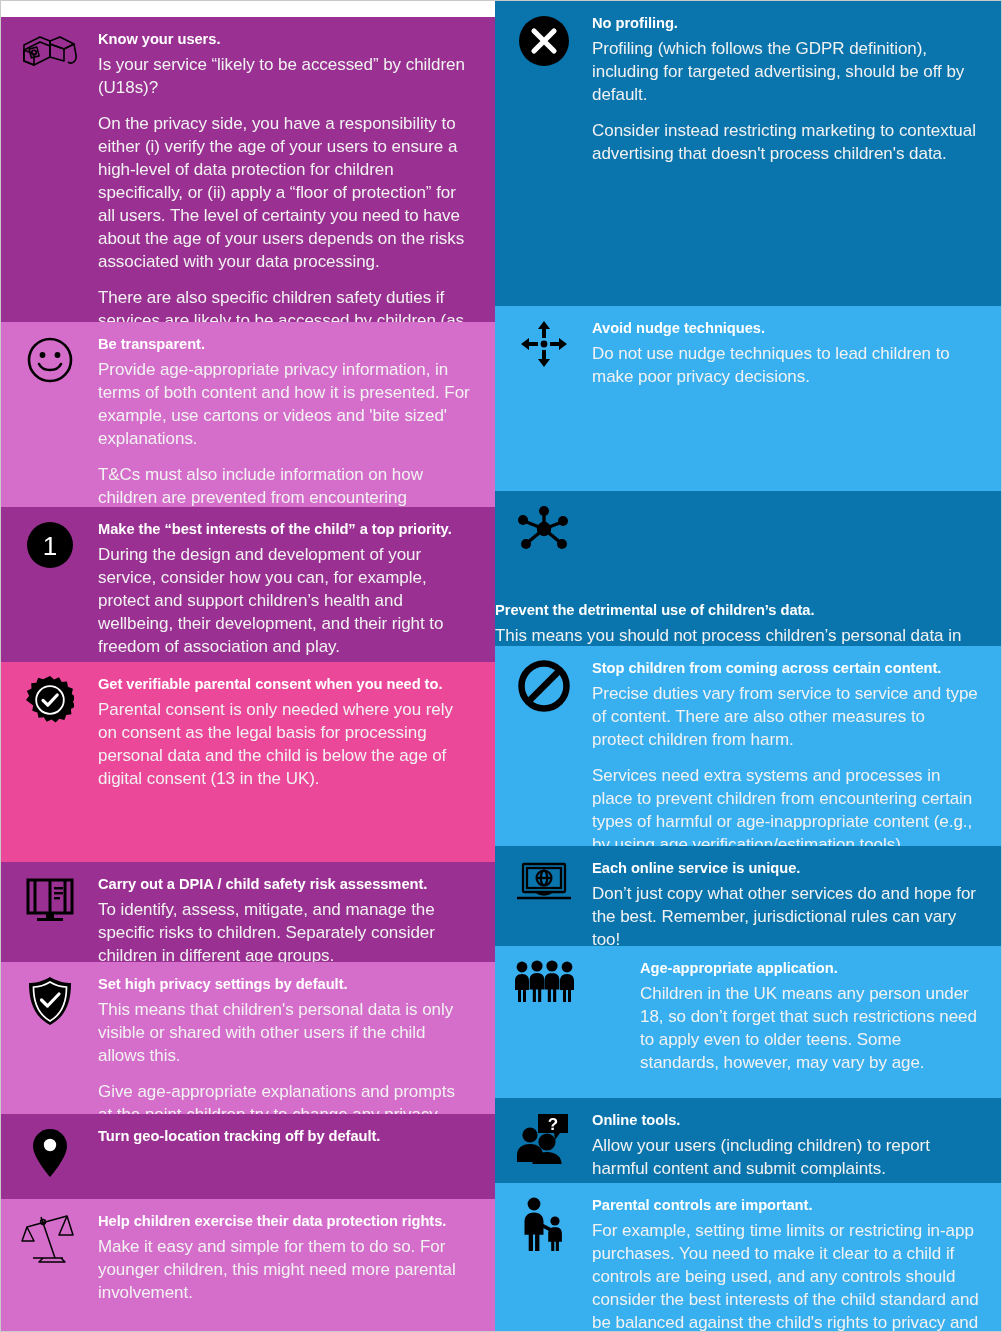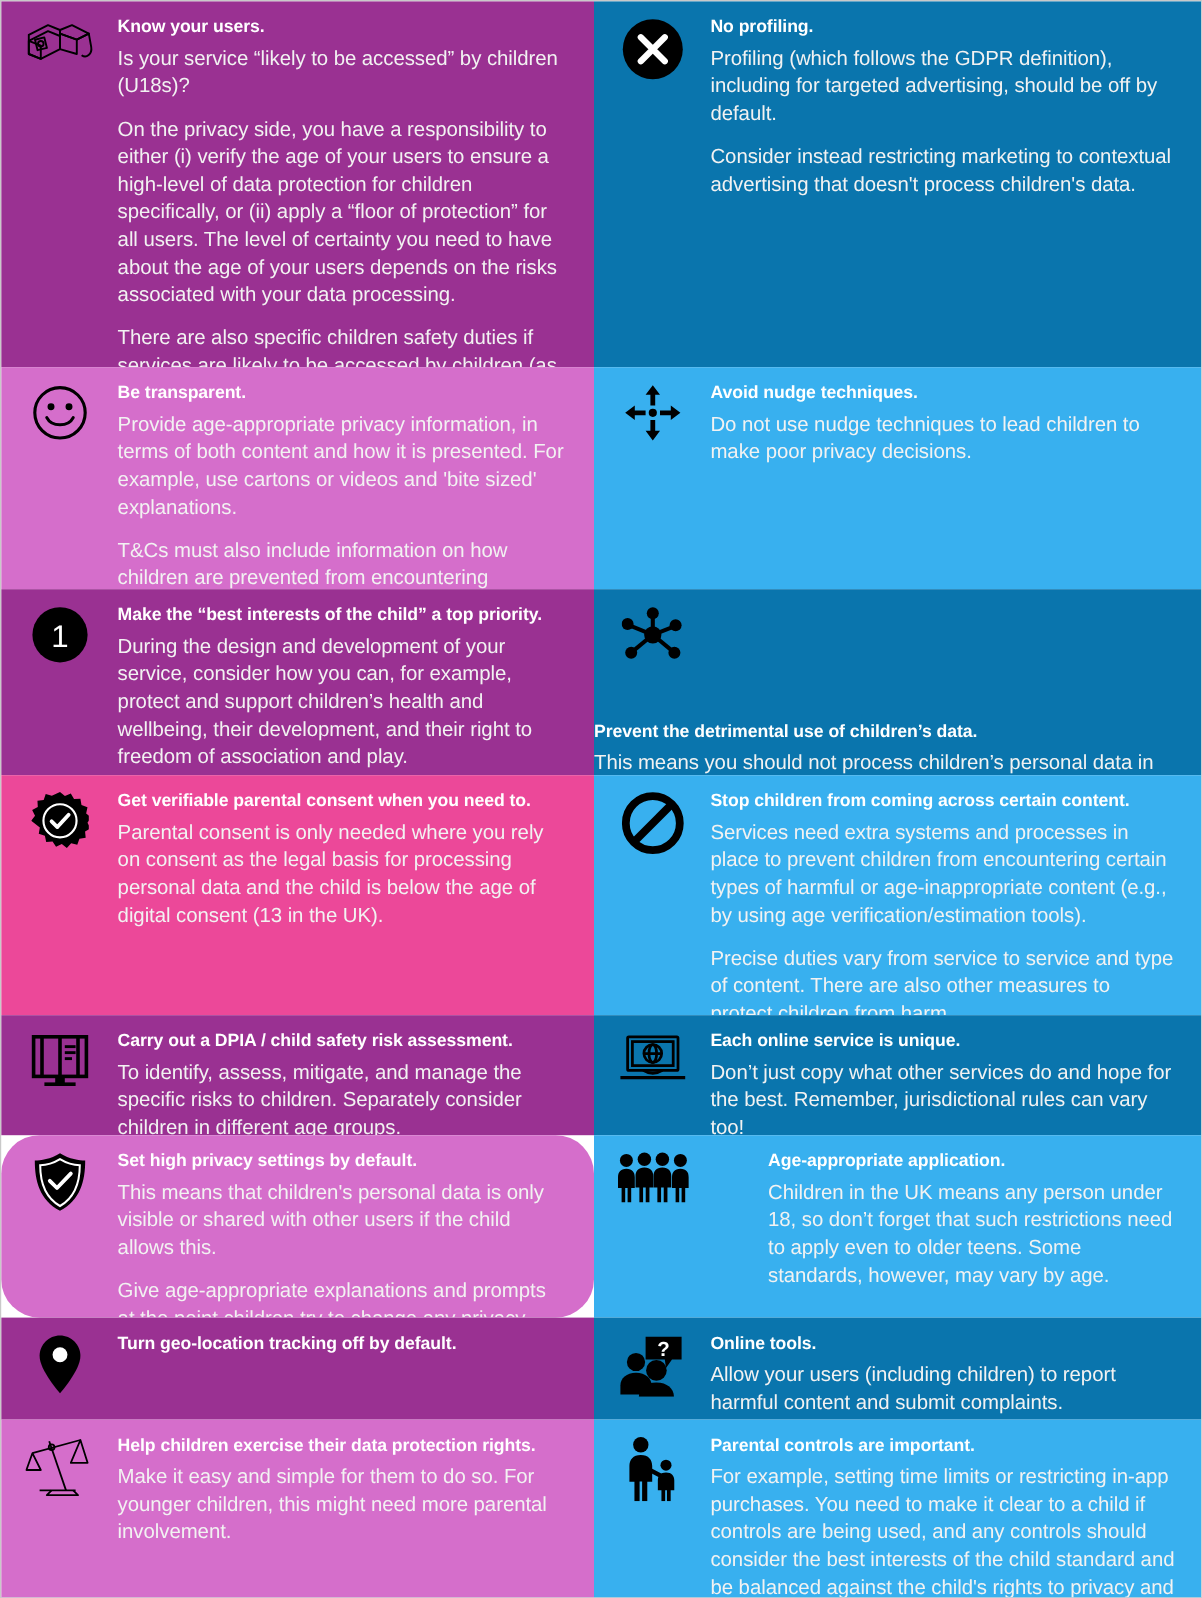--- a/index.html
+++ b/index.html
@@ -18,21 +18,21 @@
     flex-direction: row;
     overflow: hidden;
     box-sizing: border-box;
     border: 1px solid #c9c9c9;
   }
   .column {
     display: flex;
     flex-direction: column;
     box-sizing: border-box;
   }
-  .col-left { width: 495px; }
+  .col-left { width: 495px; margin-top: 16px; }
   .col-right { width: 507px; }
 
   .card {
     display: flex;
     flex-direction: row;
     box-sizing: border-box;
     overflow: hidden;
     position: relative;
   }
   .icon-cell {
@@ -161,21 +161,21 @@
           <rect x="22" y="37" width="8" height="6"></rect>
           <rect x="13" y="42" width="26" height="3"></rect>
         </g>
       </svg>
         </div>
         <div class="text-cell">
           <div class="card-title">Carry out a DPIA / child safety risk assessment.</div>
           <p class="card-para">To identify, assess, mitigate, and manage the specific risks to children. Separately consider children in different age groups.</p>
         </div>
       </div>
-      <div class="card" style="height: 152px; min-height: 152px; background: rgb(213, 110, 203); border-radius: 32px;">
+      <div class="card" style="height: 152px; min-height: 152px; background: rgb(213, 110, 203);">
         <div class="icon-cell">
           <svg width="46" height="50" viewBox="0 0 46 50">
         <path d="M23 1 C15 6 7 7 2 7 C2 24 6 40 23 49 C40 40 44 24 44 7 C39 7 31 6 23 1 Z" fill="#000000"></path>
         <path d="M23 6 C16.5 10 10 11 6.5 11 C6.5 25 10 37.5 23 45 C36 37.5 39.5 25 39.5 11 C36 11 29.5 10 23 6 Z" fill="none" stroke="#ffffff" stroke-width="1.7"></path>
         <path d="M14.5 24 l6 6 11.5-12" fill="none" stroke="#ffffff" stroke-width="3.2" stroke-linecap="round" stroke-linejoin="round"></path>
       </svg>
         </div>
         <div class="text-cell">
           <div class="card-title">Set high privacy settings by default.</div>
           <p class="card-para">This means that children's personal data is only visible or shared with other users if the child allows this.</p>
@@ -271,22 +271,22 @@
       </div>
       <div class="card" style="height: 200px; min-height: 200px; background: rgb(56, 176, 239);">
         <div class="icon-cell">
           <svg width="52" height="52" viewBox="0 0 52 52">
         <circle cx="26" cy="26" r="22.5" fill="none" stroke="#000000" stroke-width="6.5"></circle>
         <line x1="10.5" y1="41.5" x2="41.5" y2="10.5" stroke="#000000" stroke-width="6.5"></line>
       </svg>
         </div>
         <div class="text-cell">
           <div class="card-title">Stop children from coming across certain content.</div>
+          <p class="card-para">Precise duties vary from service to service and type of content. There are also other measures to protect children from harm.</p>
           <p class="card-para">Services need extra systems and processes in place to prevent children from encountering certain types of harmful or age-inappropriate content (e.g., by using age verification/estimation tools).</p>
-          <p class="card-para">Precise duties vary from service to service and type of content. There are also other measures to protect children from harm.</p>
         </div>
       </div>
       <div class="card" style="height: 100px; min-height: 100px; background: rgb(10, 117, 173);">
         <div class="icon-cell">
           <svg width="60" height="44" viewBox="0 0 60 44">
         <g fill="none" stroke="#000000" stroke-width="2.3">
           <rect x="9" y="4" width="42" height="28" rx="1"></rect>
           <rect x="13" y="8" width="34" height="20"></rect>
           <circle cx="30" cy="18" r="7.4"></circle>
           <ellipse cx="30" cy="18" rx="3.2" ry="7.4"></ellipse>

